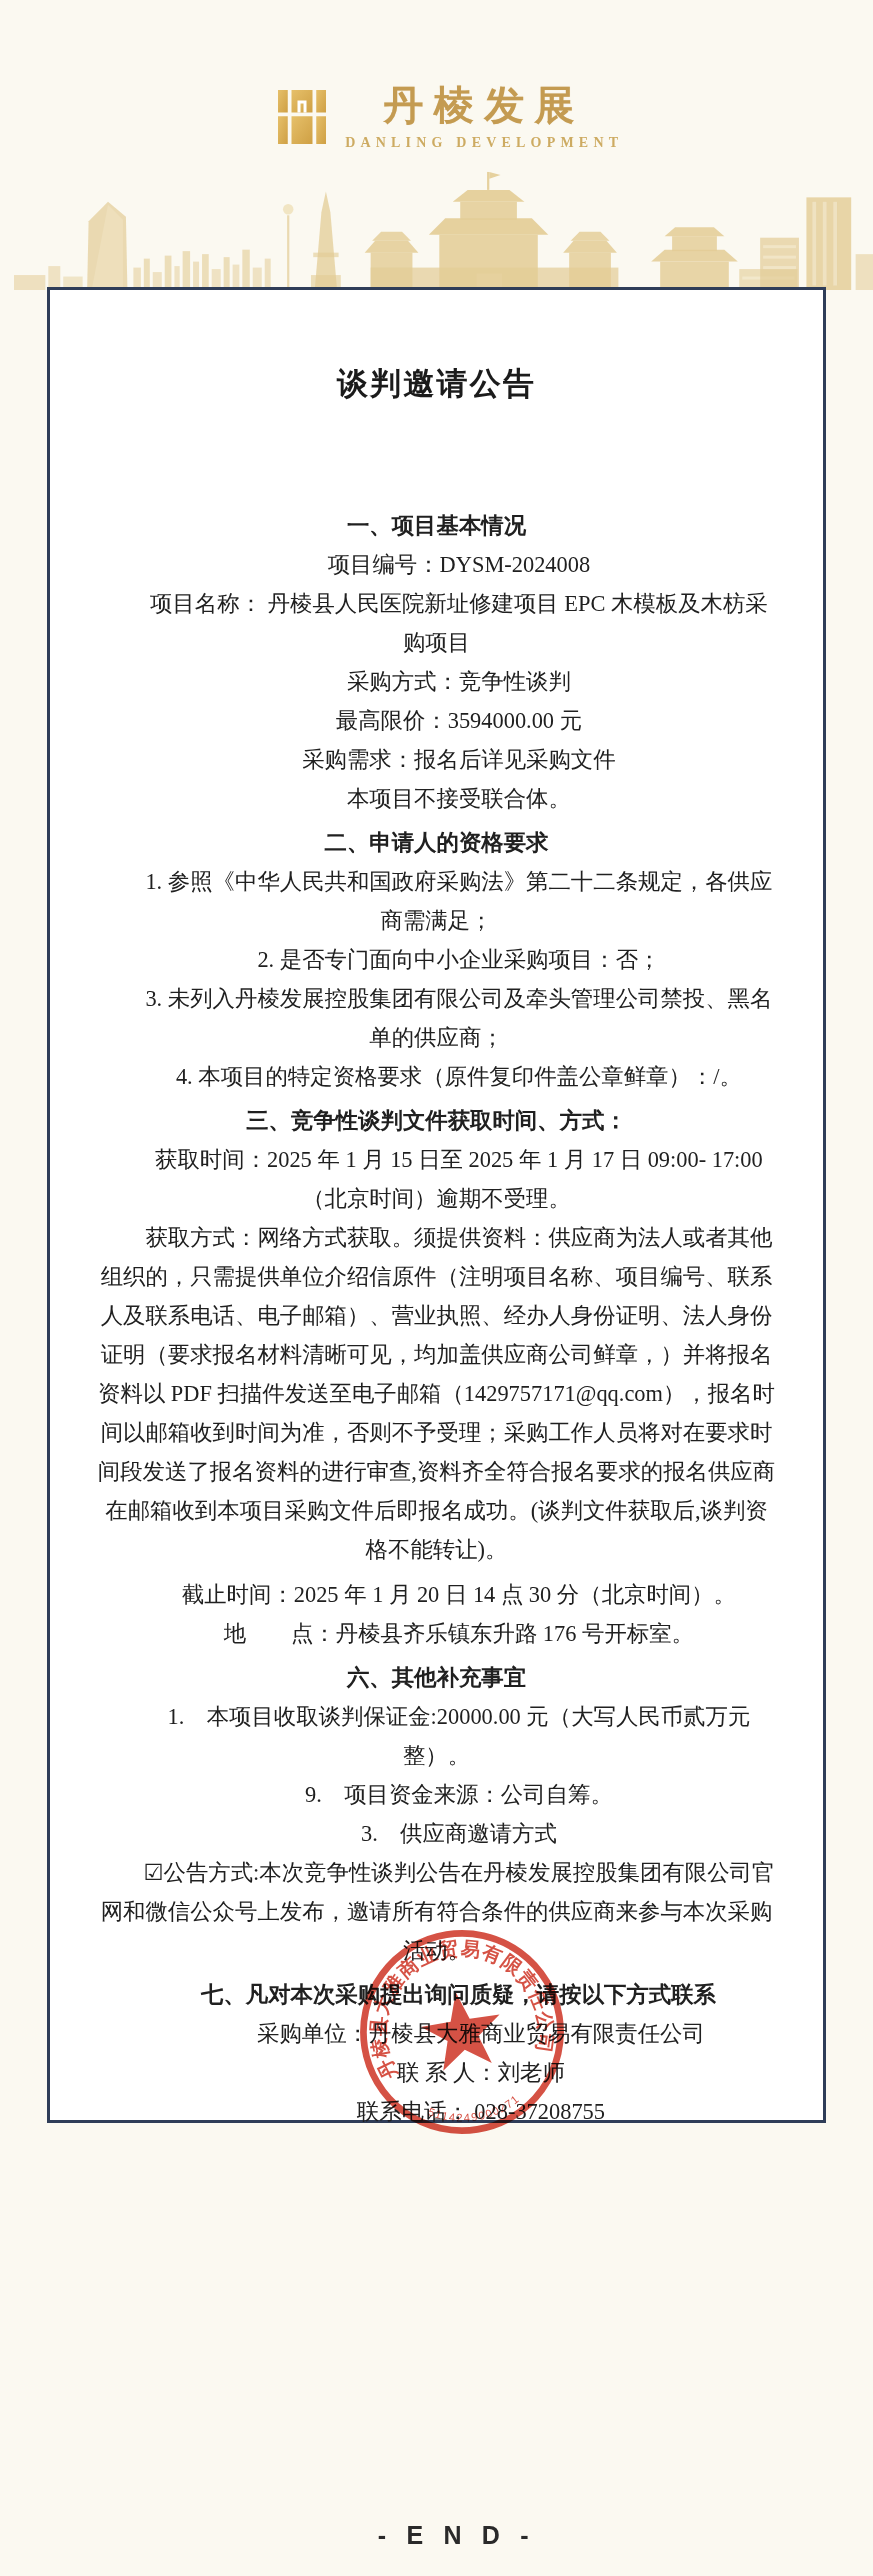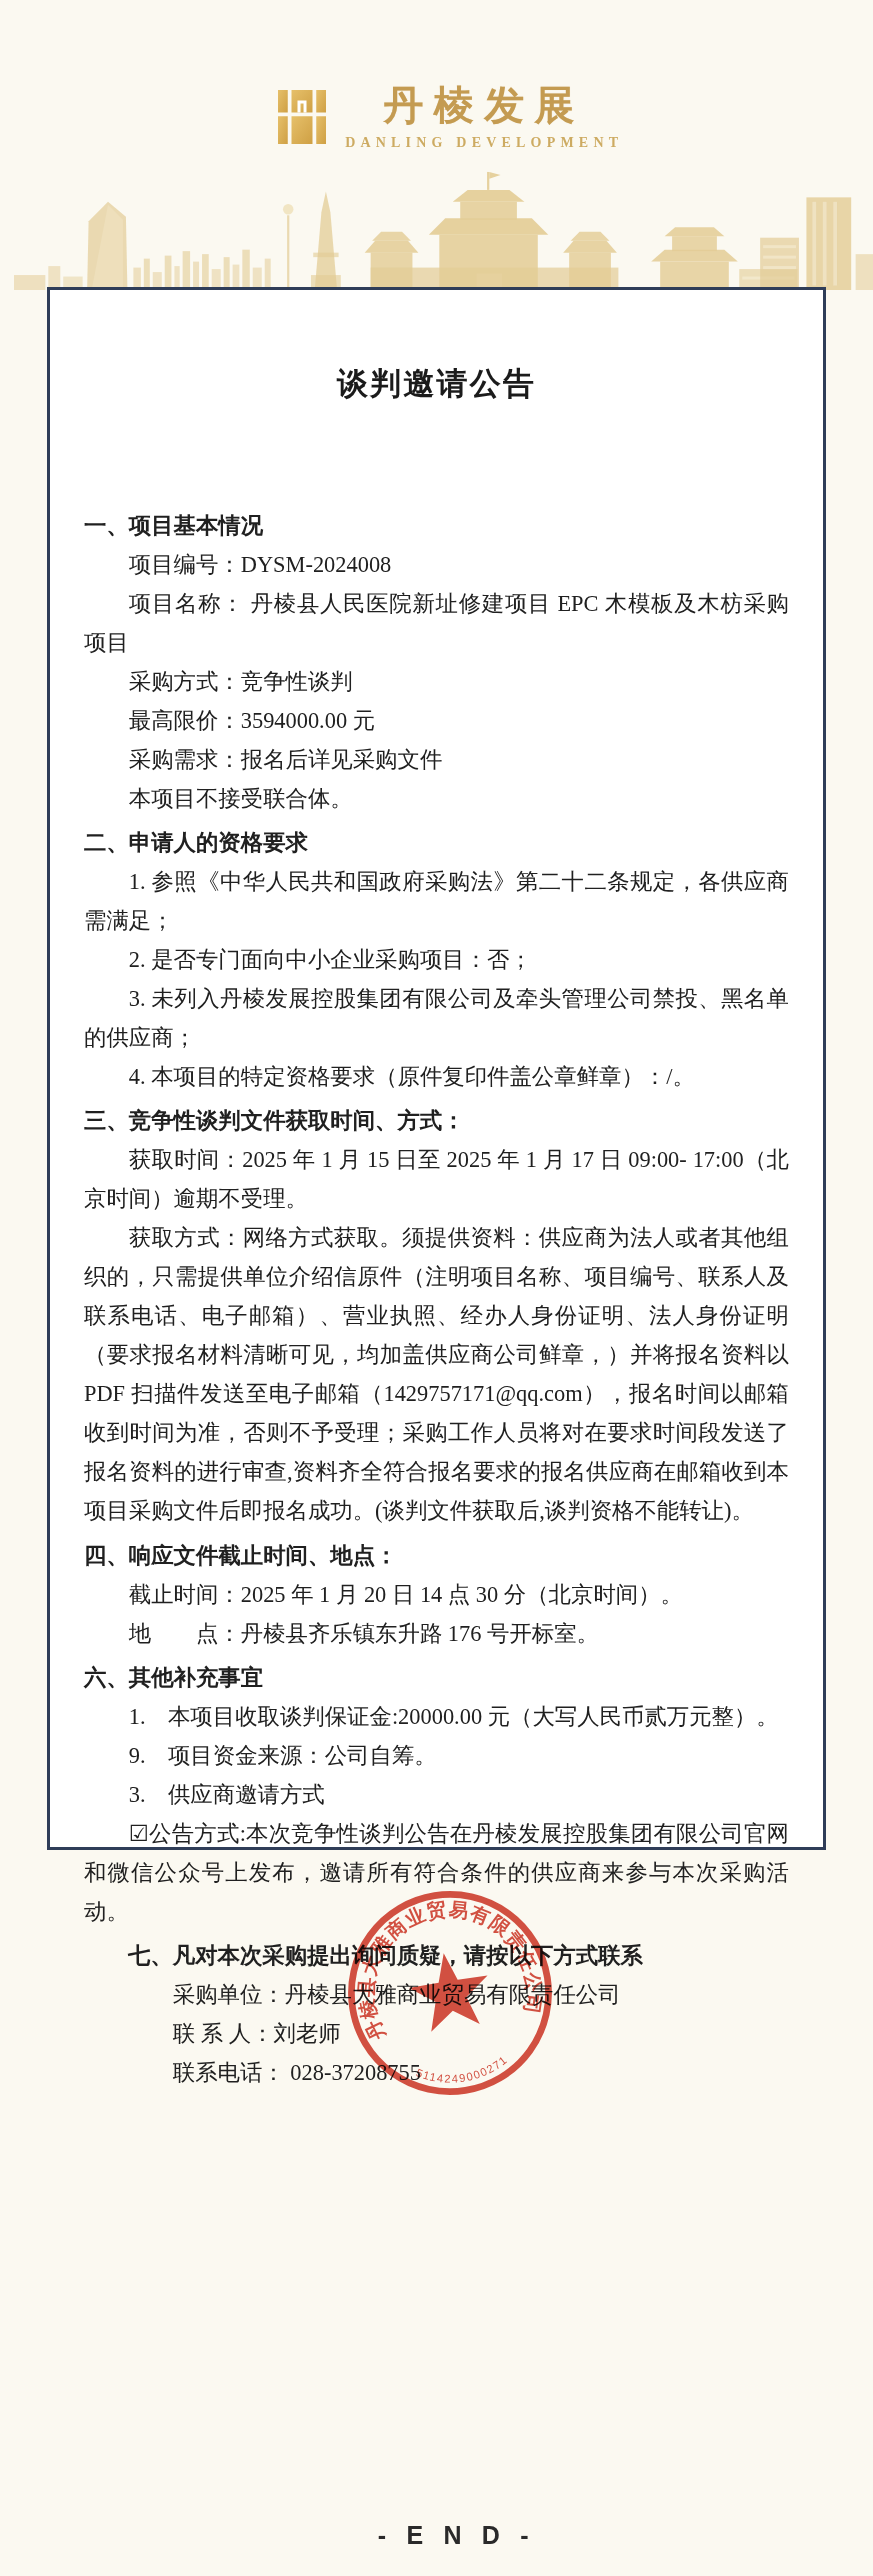--- a/index.html
+++ b/index.html
@@ -9,26 +9,26 @@
   
   .header{position:absolute;top:12px;left:0;width:100%;margin-left:14px;}
   .brand{display:flex;justify-content:center;align-items:center;gap:19.4px;padding-top:72px;}
   .brand-icon{width:48px;height:54px;display:block;}
   .brand-text{text-align:center;}
   .brand-name{font-size:40px;font-weight:bold;color:#c49b51;letter-spacing:10.4px;line-height:1.1;
               text-shadow:0 0 0.7px rgba(196,155,81,.4);}
   .brand-sub{font-size:14px;font-weight:bold;color:#cdab62;letter-spacing:5.2px;margin-top:6.7px;}
   .skyline{display:block;width:873px;height:127px;margin-top:12px;}
   
-  .doc-box{position:absolute;left:47px;top:287px;width:779px;height:1563px;box-sizing:border-box;
-           background:#ffffff;border:3px solid #2f3d58;padding:0 34px;}
+  .doc-box{position:absolute;left:47px;top:287px;width:779px;height:1836px;box-sizing:border-box;
+           background:#ffffff;border:3px solid #2f3d58;padding:0 46px;}
   .doc-title{text-align:center;font-size:31px;font-weight:bold;letter-spacing:2.2px;
              margin:73px 0 101px 0;color:#1b1b1b;}
   .sec{margin-top:5.2px;}
-  .sec p{margin:0;font-size:22.4px;line-height:39px;}
+  .sec p{margin:0;font-size:22.4px;line-height:39px;text-align:center;}
   .h{font-weight:bold;}
   .t{text-indent:2em;text-align:justify;}
   .rel{position:relative;margin-left:44px;}
   
   .seal{position:absolute;left:210px;top:-55px;width:224px;height:224px;
         transform:rotate(-9deg);opacity:.88;mix-blend-mode:multiply;pointer-events:none;}
   
   .end-mark{position:absolute;top:2521px;left:0;width:100%;text-align:center;
             font-family:"Liberation Sans","DejaVu Sans",sans-serif;
             font-size:25px;font-weight:bold;letter-spacing:6.7px;color:#2a2a2a;margin-left:20px;}
@@ -157,21 +157,20 @@
       <p class="t">4. 本项目的特定资格要求（原件复印件盖公章鲜章）：/。</p>
     </div>
 
     <div class="sec">
       <p class="h">三、竞争性谈判文件获取时间、方式：</p>
       <p class="t">获取时间：2025 年 1 月 15 日至 2025 年 1 月 17 日 09:00- 17:00（北京时间）逾期不受理。</p>
       <p class="t">获取方式：网络方式获取。须提供资料：供应商为法人或者其他组织的，只需提供单位介绍信原件（注明项目名称、项目编号、联系人及联系电话、电子邮箱）、营业执照、经办人身份证明、法人身份证明（要求报名材料清晰可见，均加盖供应商公司鲜章，）并将报名资料以 PDF 扫描件发送至电子邮箱（1429757171@qq.com），报名时间以邮箱收到时间为准，否则不予受理；采购工作人员将对在要求时间段发送了报名资料的进行审查,资料齐全符合报名要求的报名供应商在邮箱收到本项目采购文件后即报名成功。(谈判文件获取后,谈判资格不能转让)。</p>
     </div>
 
     <div class="sec">
-      <p class="h">四、响应文件截止时间、地点：</p>
       <p class="t">截止时间：2025 年 1 月 20 日 14 点 30 分（北京时间）。</p>
       <p class="t">地　　点：丹棱县齐乐镇东升路 176 号开标室。</p>
     </div>
 
 
     <div class="sec">
       <p class="h">六、其他补充事宜</p>
       <p class="t">1.　本项目收取谈判保证金:20000.00 元（大写人民币贰万元整）。</p>
       <p class="t">9.　项目资金来源：公司自筹。</p>
       <p class="t">3.　供应商邀请方式</p>

